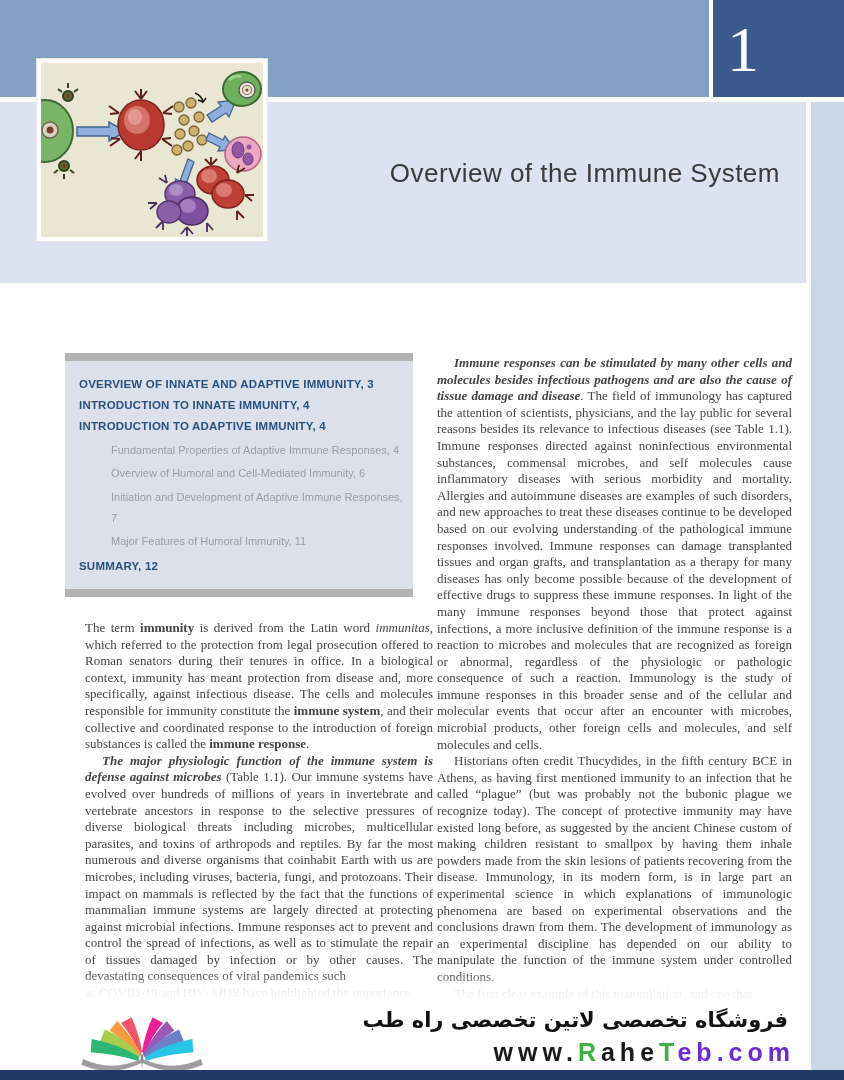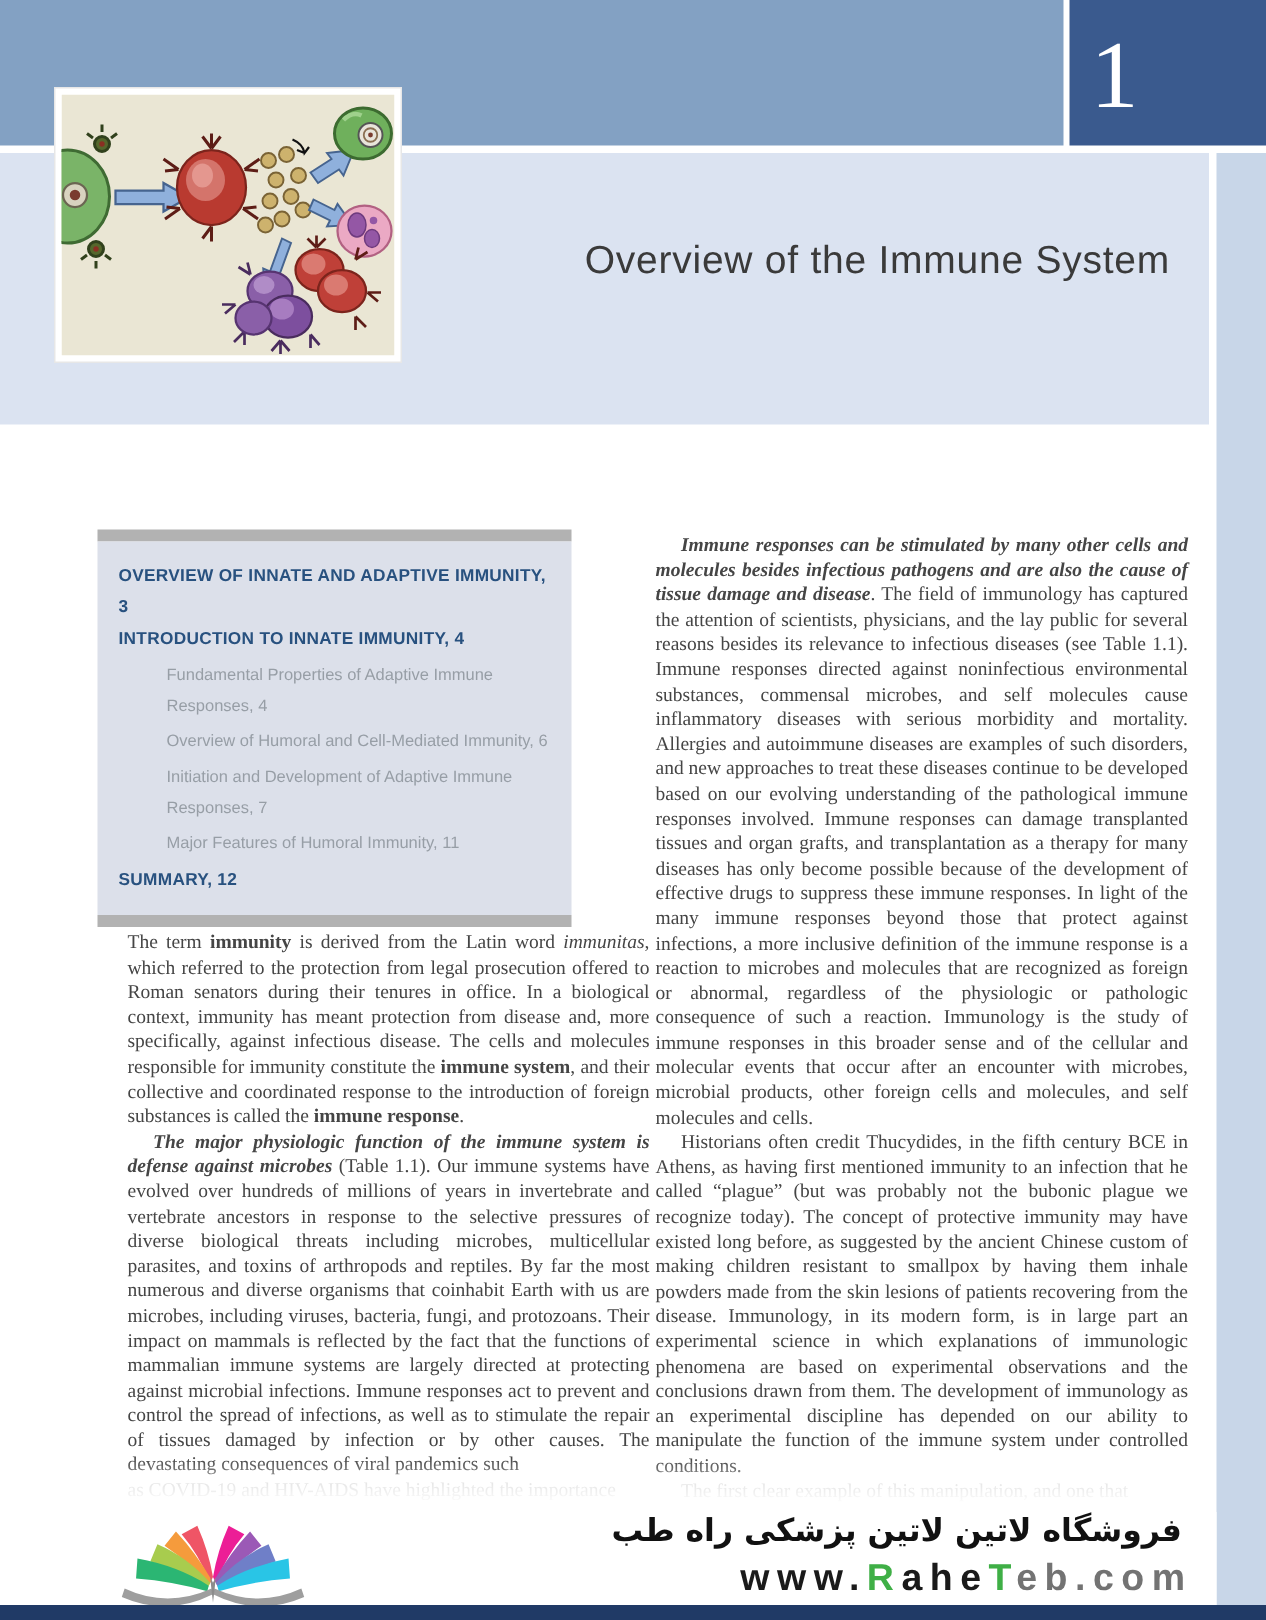--- a/index.html
+++ b/index.html
@@ -11,21 +11,21 @@
   .chapter-number{position:absolute;left:14px;top:18px;color:#fff;font-family:"Liberation Serif",serif;
         font-size:64px;line-height:64px;font-weight:400;}
   .band-light{position:absolute;left:0;top:102px;width:806px;height:181px;background:var(--light_band);}
   .right-strip{position:absolute;left:811px;top:102px;width:33px;height:968px;background:var(--right_strip);}
   .chapter-title{position:absolute;right:64px;top:158px;color:var(--title_text);
         font-family:"Liberation Sans",sans-serif;font-weight:300;font-size:26px;letter-spacing:0.5px;}
   
   .figure-box{position:absolute;left:36px;top:58px;width:232px;height:184px;background:#fff;
         box-sizing:border-box;padding:5px;box-shadow:0 0 0 1px #e7e7e7 inset;}
   
-  .toc-box{position:absolute;left:65px;top:353px;width:316px;}
+  .toc-box{position:absolute;left:65px;top:353px;width:348px;}
   .toc-bar{height:8px;background:var(--toc_bar);}
   .toc-list{background:var(--toc_bg);padding:13px 10px 12px 14px;}
   .toc-item{font-family:"Liberation Sans",sans-serif;}
   .toc-main{color:var(--toc_main);font-weight:bold;font-size:11.5px;letter-spacing:0.2px;
         line-height:21px;}
   .toc-sub{color:var(--toc_sub);font-size:11px;padding-left:32px;line-height:21px;margin:2.5px 0;}
   .toc-sub:first-of-type{margin-top:5px;}
   .toc-list .toc-main:last-child{margin-top:4px;}
   
   .text-col{position:absolute;color:var(--body_text);font-size:13px;line-height:16.6px;
@@ -147,20 +147,21 @@
       <ellipse cx="147" cy="143" rx="8" ry="7" fill="#a77cc0"></ellipse>
       <ellipse cx="128" cy="149" rx="12" ry="11" fill="#8a5fa8" stroke="#573471" stroke-width="1.5"></ellipse>
     </svg>
   </div>
 
   <div class="toc-box">
     <div class="toc-bar"></div>
     <div class="toc-list">
         <div class="toc-item toc-main">OVERVIEW OF INNATE AND ADAPTIVE IMMUNITY, 3</div>
         <div class="toc-item toc-main">INTRODUCTION TO INNATE IMMUNITY, 4</div>
+        <div class="toc-item toc-main">INTRODUCTION TO ADAPTIVE IMMUNITY, 4</div>
         <div class="toc-item toc-sub">Fundamental Properties of Adaptive Immune Responses, 4</div>
         <div class="toc-item toc-sub">Overview of Humoral and Cell-Mediated Immunity, 6</div>
         <div class="toc-item toc-sub">Initiation and Development of Adaptive Immune Responses, 7</div>
         <div class="toc-item toc-sub">Major Features of Humoral Immunity, 11</div>
         <div class="toc-item toc-main">SUMMARY, 12</div>
       </div>
     <div class="toc-bar"></div>
   </div>
 
   <div class="text-col col-left">
@@ -188,17 +189,17 @@
       <path d="M74 56 Q82 36 94 22 L83 16 Q75 34 72 52 Z" fill="#ec1e96"></path>
       <path d="M75 58 Q88 42 106 30 L98 20 Q84 35 73 54 Z" fill="#9b59b6"></path>
       <path d="M76 60 Q94 48 116 41 L111 29 Q90 38 74 56 Z" fill="#6f7fc8"></path>
       <path d="M76 62 Q100 55 126 53 L125 39 Q97 44 75 58 Z" fill="#29c5e6"></path>
 
       <path d="M10 60 Q40 74 71 60 L72 64 Q40 80 8 66 Z" fill="#9e9e9e"></path>
       <path d="M134 60 Q104 74 73 60 L72 64 Q104 80 136 66 Z" fill="#9e9e9e"></path>
       <path d="M70 52 Q71 62 72 70 Q73 62 74 52 L72 56 Z" fill="#8c8c8c"></path>
     </svg>
   </div>
-  <div class="persian-line">فروشگاه لاتین لاتین پزشکی  راه طب</div>
-  <div class="site-url"><span style="color: rgb(26, 26, 26);">www.</span><span style="color: rgb(63, 175, 70);">R</span><span style="color: rgb(26, 26, 26);">ahe</span><span style="color: rgb(63, 175, 70);">T</span><span style="color: #737373;">eb.com</span></div>
+  <div class="persian-line">فروشگاه تخصصی لاتین تخصصی  راه طب</div>
+  <div class="site-url"><span style="color: rgb(26, 26, 26);">www.</span><span style="color: rgb(63, 175, 70);">R</span><span style="color: rgb(26, 26, 26);">ahe</span><span style="color: rgb(63, 175, 70);">T</span><span style="color: #6d28d9;">eb.com</span></div>
   <div class="bottom-bar"></div>
 
 </div>
 
 </body></html>

